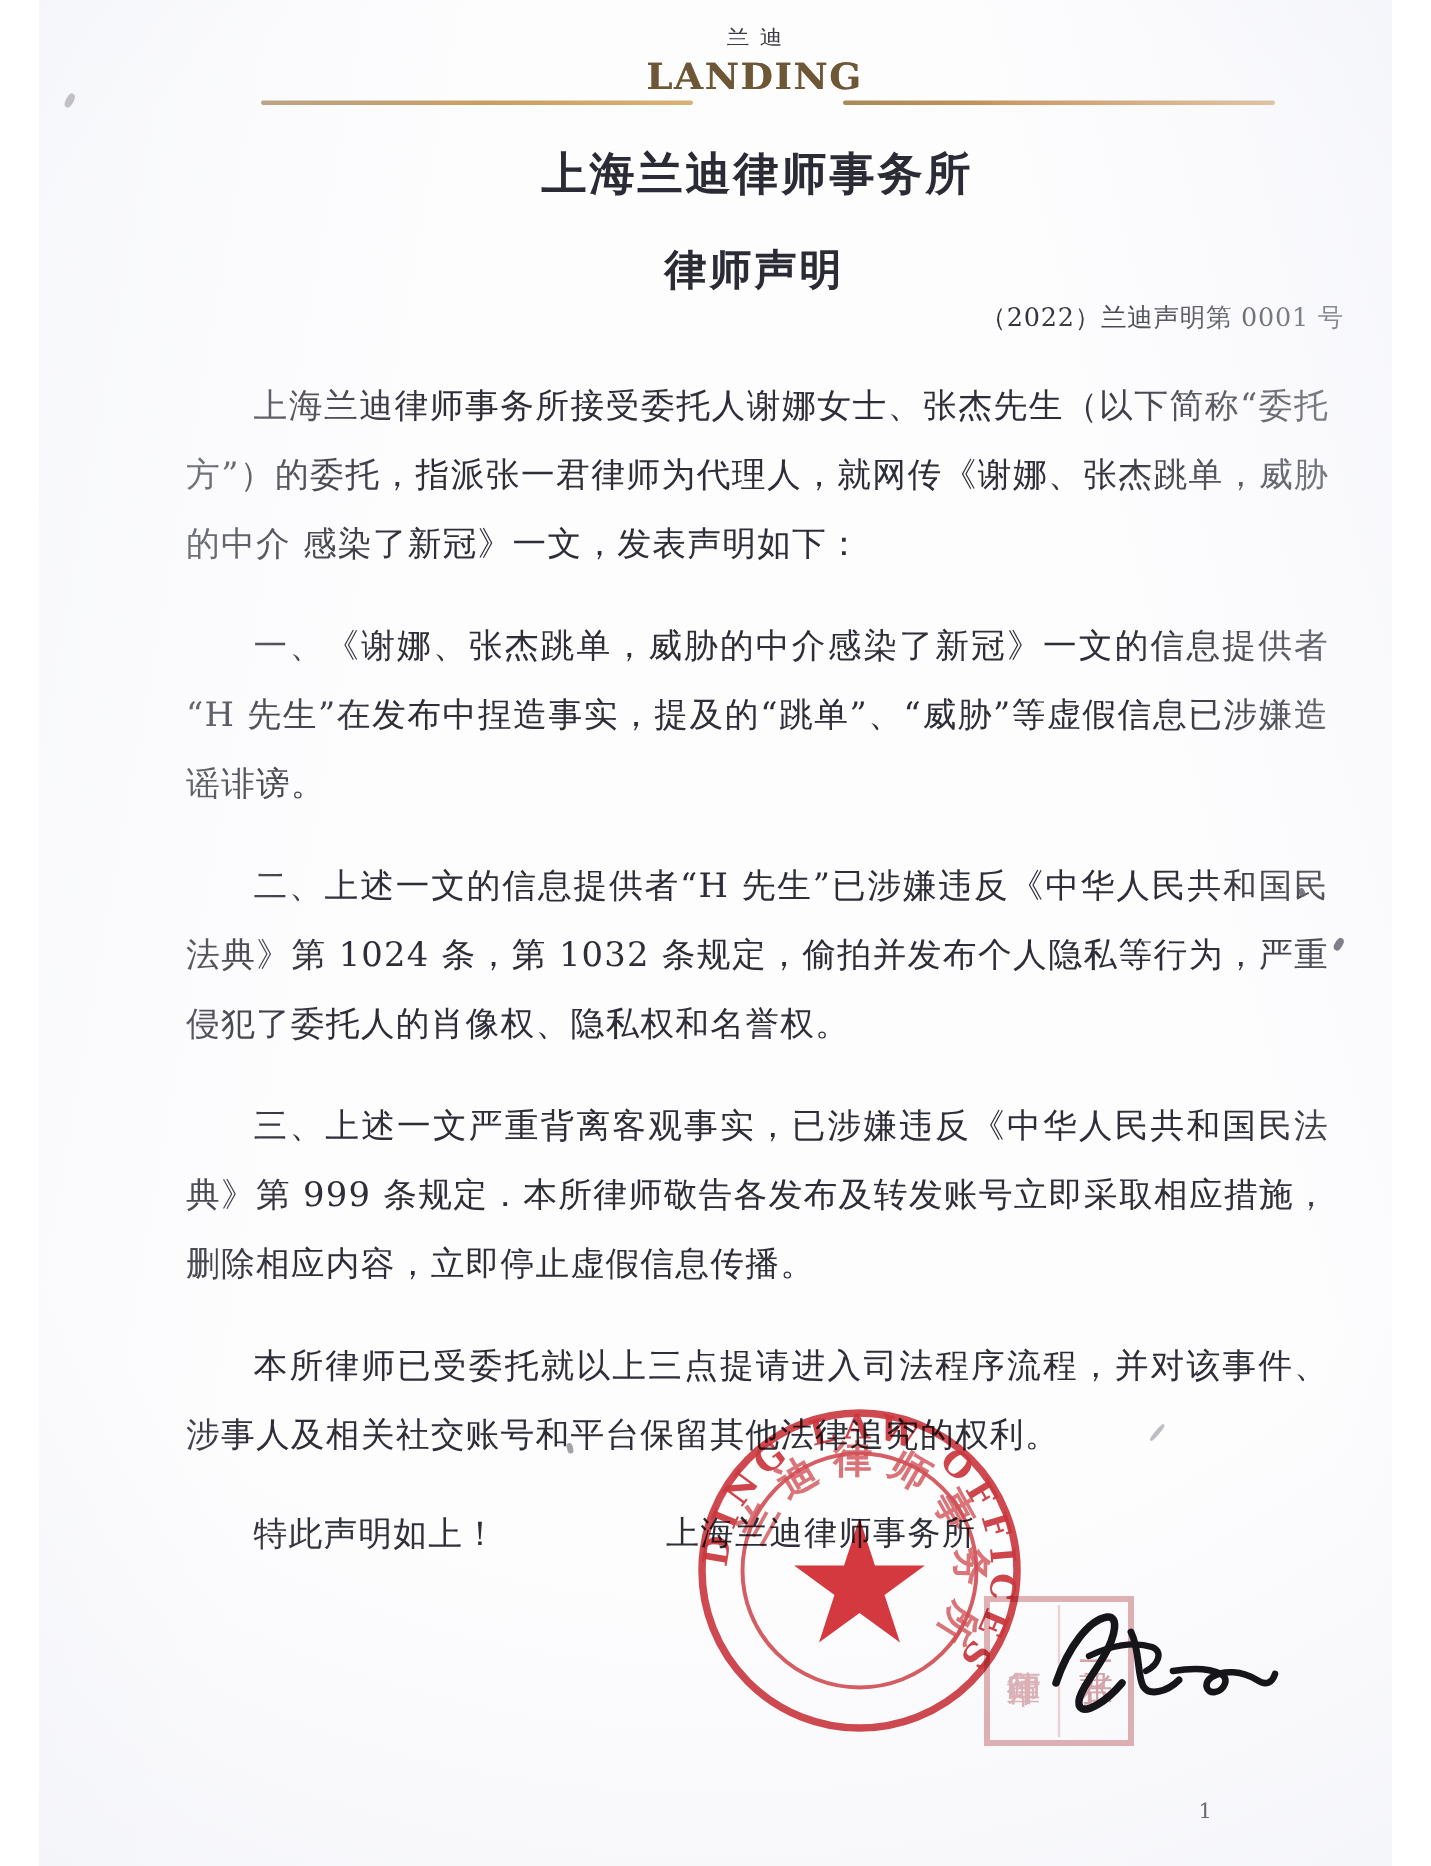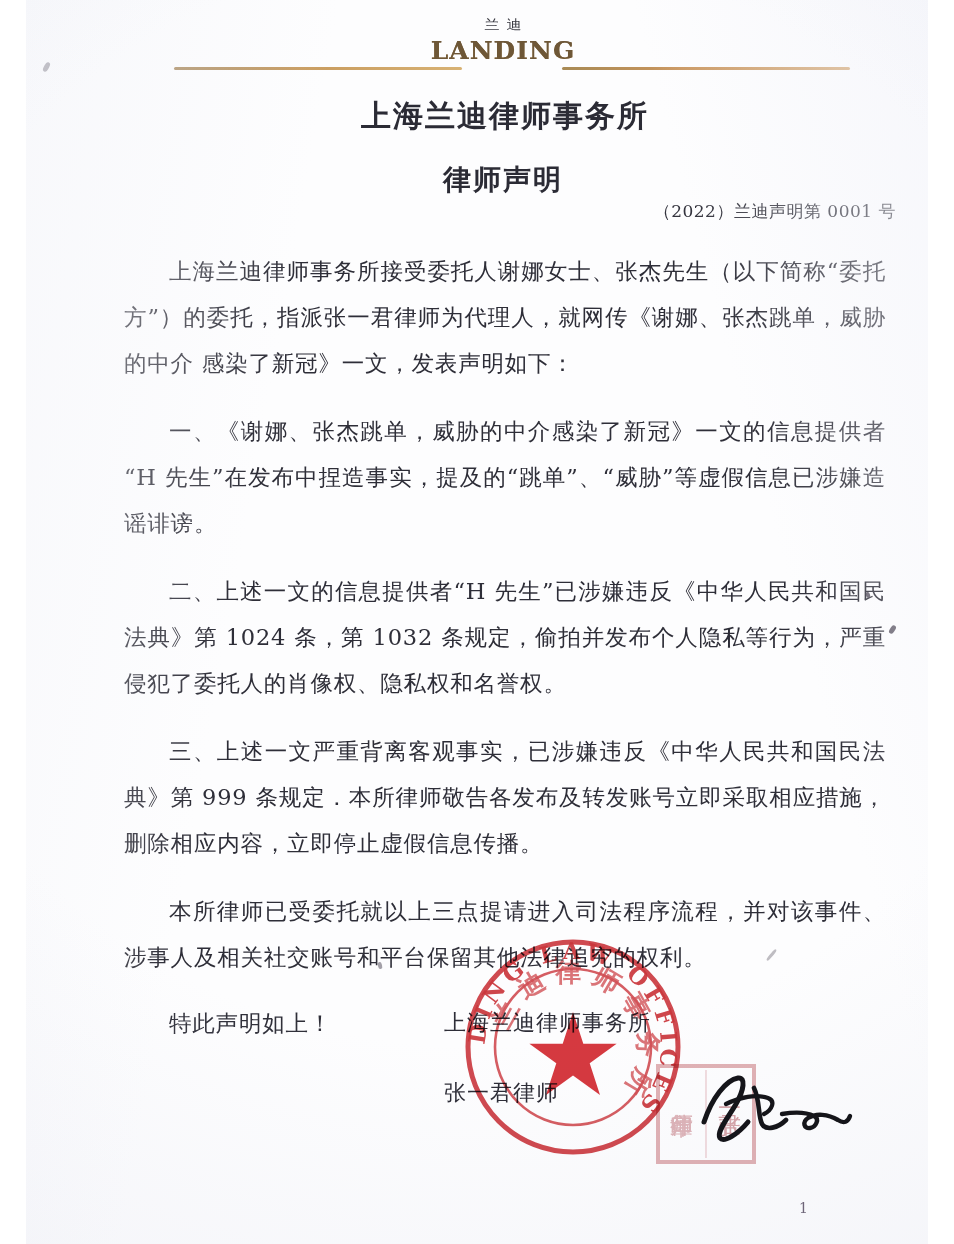--- a/index.html
+++ b/index.html
@@ -244,21 +244,20 @@
     <p class="para">上海兰迪律师事务所接受委托人谢娜女士、张杰先生（以下简称“委托方”）的委托，指派张一君律师为代理人，就网传《谢娜、张杰跳单，威胁的中介 感染了新冠》一文，发表声明如下：</p>
     <p class="para">一、《谢娜、张杰跳单，威胁的中介感染了新冠》一文的信息提供者“H 先生”在发布中捏造事实，提及的“跳单”、“威胁”等虚假信息已涉嫌造谣诽谤。</p>
     <p class="para">二、上述一文的信息提供者“H 先生”已涉嫌违反《中华人民共和国民法典》第 1024 条，第 1032 条规定，偷拍并发布个人隐私等行为，严重侵犯了委托人的肖像权、隐私权和名誉权。</p>
     <p class="para">三、上述一文严重背离客观事实，已涉嫌违反《中华人民共和国民法典》第 999 条规定．本所律师敬告各发布及转发账号立即采取相应措施，删除相应内容，立即停止虚假信息传播。</p>
     <p class="para tight">本所律师已受委托就以上三点提请进入司法程序流程，并对该事件、涉事人及相关社交账号和平台保留其他法律追究的权利。</p>
     <p class="para last">特此声明如上！</p>
   </div>
 
   <div id="signature-block">
     <span id="sign-firm">上海兰迪律师事务所</span>
-    <span id="sign-lawyer">张一君律师</span>
   </div>
 
   <svg id="company-seal" viewBox="0 0 226 226">
     <defs>
       <path id="ringPathEn" d="M 113,113 m -88,0 a 88,88 0 1,1 176,0 a 88,88 0 1,1 -176,0"></path>
       <path id="ringPathCn" d="M 113,113 m -66,0 a 66,66 0 1,1 132,0 a 66,66 0 1,1 -132,0"></path>
     </defs>
     <circle cx="113" cy="113" r="105" fill="none" stroke="#c8262c" stroke-width="5" opacity="0.9"></circle>
     <circle cx="113" cy="113" r="78" fill="none" stroke="#c8262c" stroke-width="2.6" opacity="0.8"></circle>
     <text font-family="'DejaVu Serif','Liberation Serif',serif" font-size="23" font-weight="bold" fill="#c8262c" letter-spacing="5" opacity="0.92">

